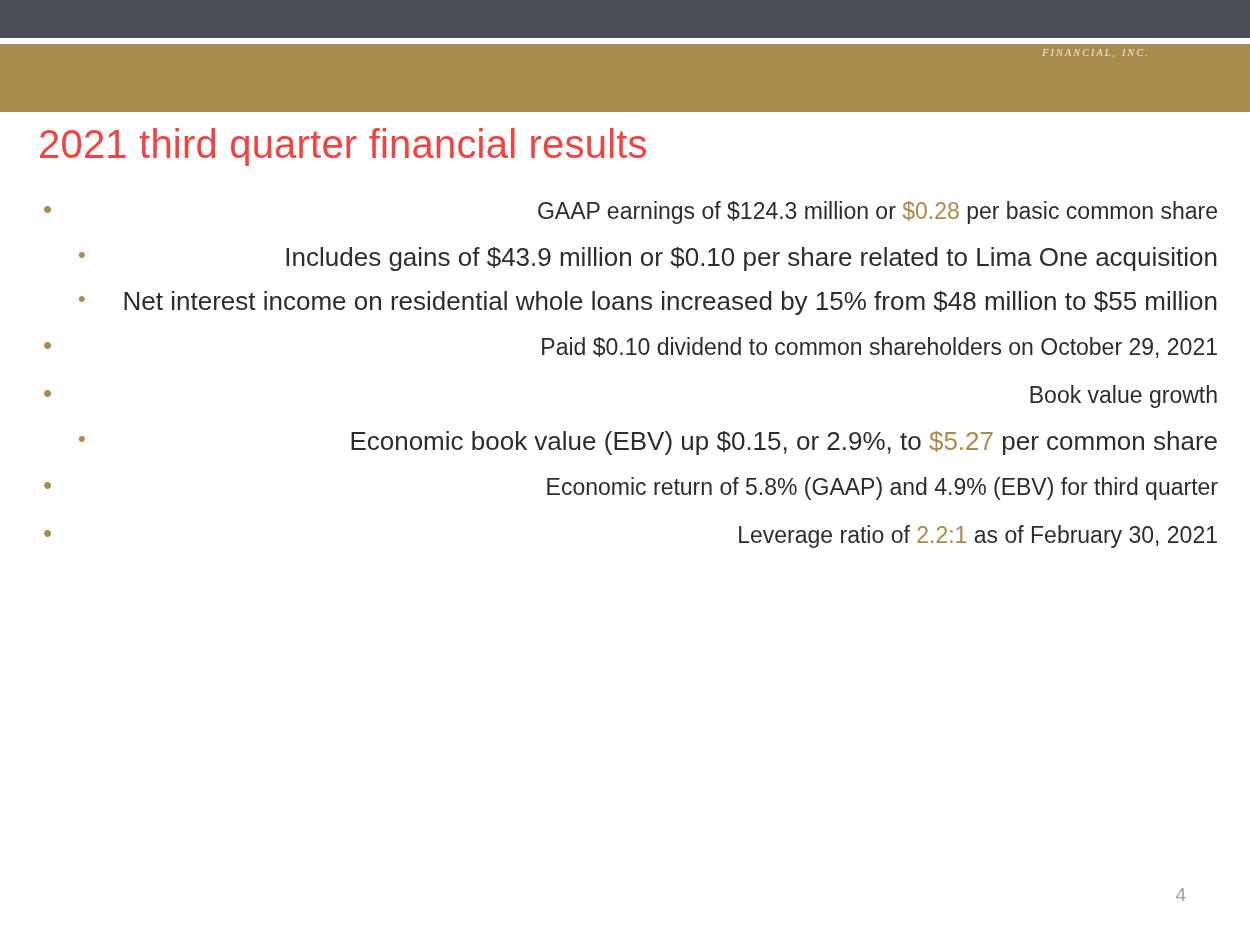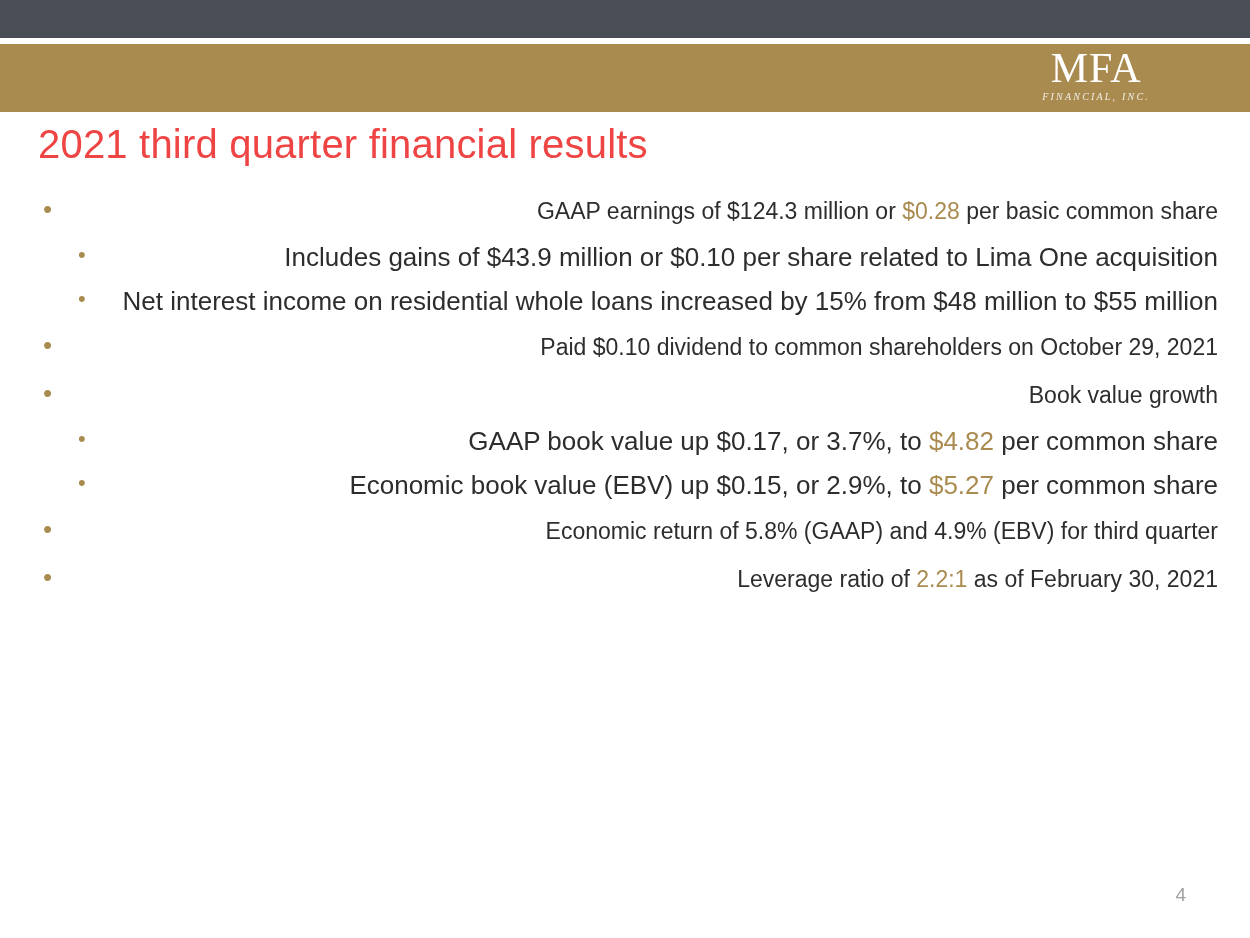--- a/index.html
+++ b/index.html
@@ -127,33 +127,31 @@
 </head>
 <body>
 
 <div class="slide">
 
   <div class="top-dark-bar"></div>
   <div class="top-white-gap"></div>
   <div class="gold-band"></div>
 
   <div class="logo">
-    <div class="logo-main">MFA</div>
     <div class="logo-sub">FINANCIAL, INC.</div>
   </div>
 
   <div class="title">2021 third quarter financial results</div>
 
   <div class="content">
       <div class="bullet-l1"><span>GAAP earnings of $124.3 million or </span><span class="gold-text">$0.28</span><span> per basic common share</span></div>
       <div class="bullet-l2"><span>Includes gains of $43.9 million or $0.10 per share related to Lima One acquisition</span></div>
       <div class="bullet-l2"><span>Net interest income on residential whole loans increased by 15% from $48 million to $55 million</span></div>
       <div class="bullet-l1"><span>Paid $0.10 dividend to common shareholders on October 29, 2021</span></div>
       <div class="bullet-l1"><span>Book value growth</span></div>
-      <div class="bullet-l2"><span>GAAP book value up $0.17, or 3.7%, to </span><span class="gold-text">$4.82</span><span> per common share</span></div>
       <div class="bullet-l2"><span>Economic book value (EBV) up $0.15, or 2.9%, to </span><span class="gold-text">$5.27</span><span> per common share</span></div>
       <div class="bullet-l1"><span>Economic return of 5.8% (GAAP) and 4.9% (EBV) for third quarter</span></div>
       <div class="bullet-l1"><span>Leverage ratio of </span><span class="gold-text">2.2:1</span><span> as of February 30, 2021</span></div>
     </div>
 
   <div class="page-number">4</div>
 
 </div>
 
 </body></html>

